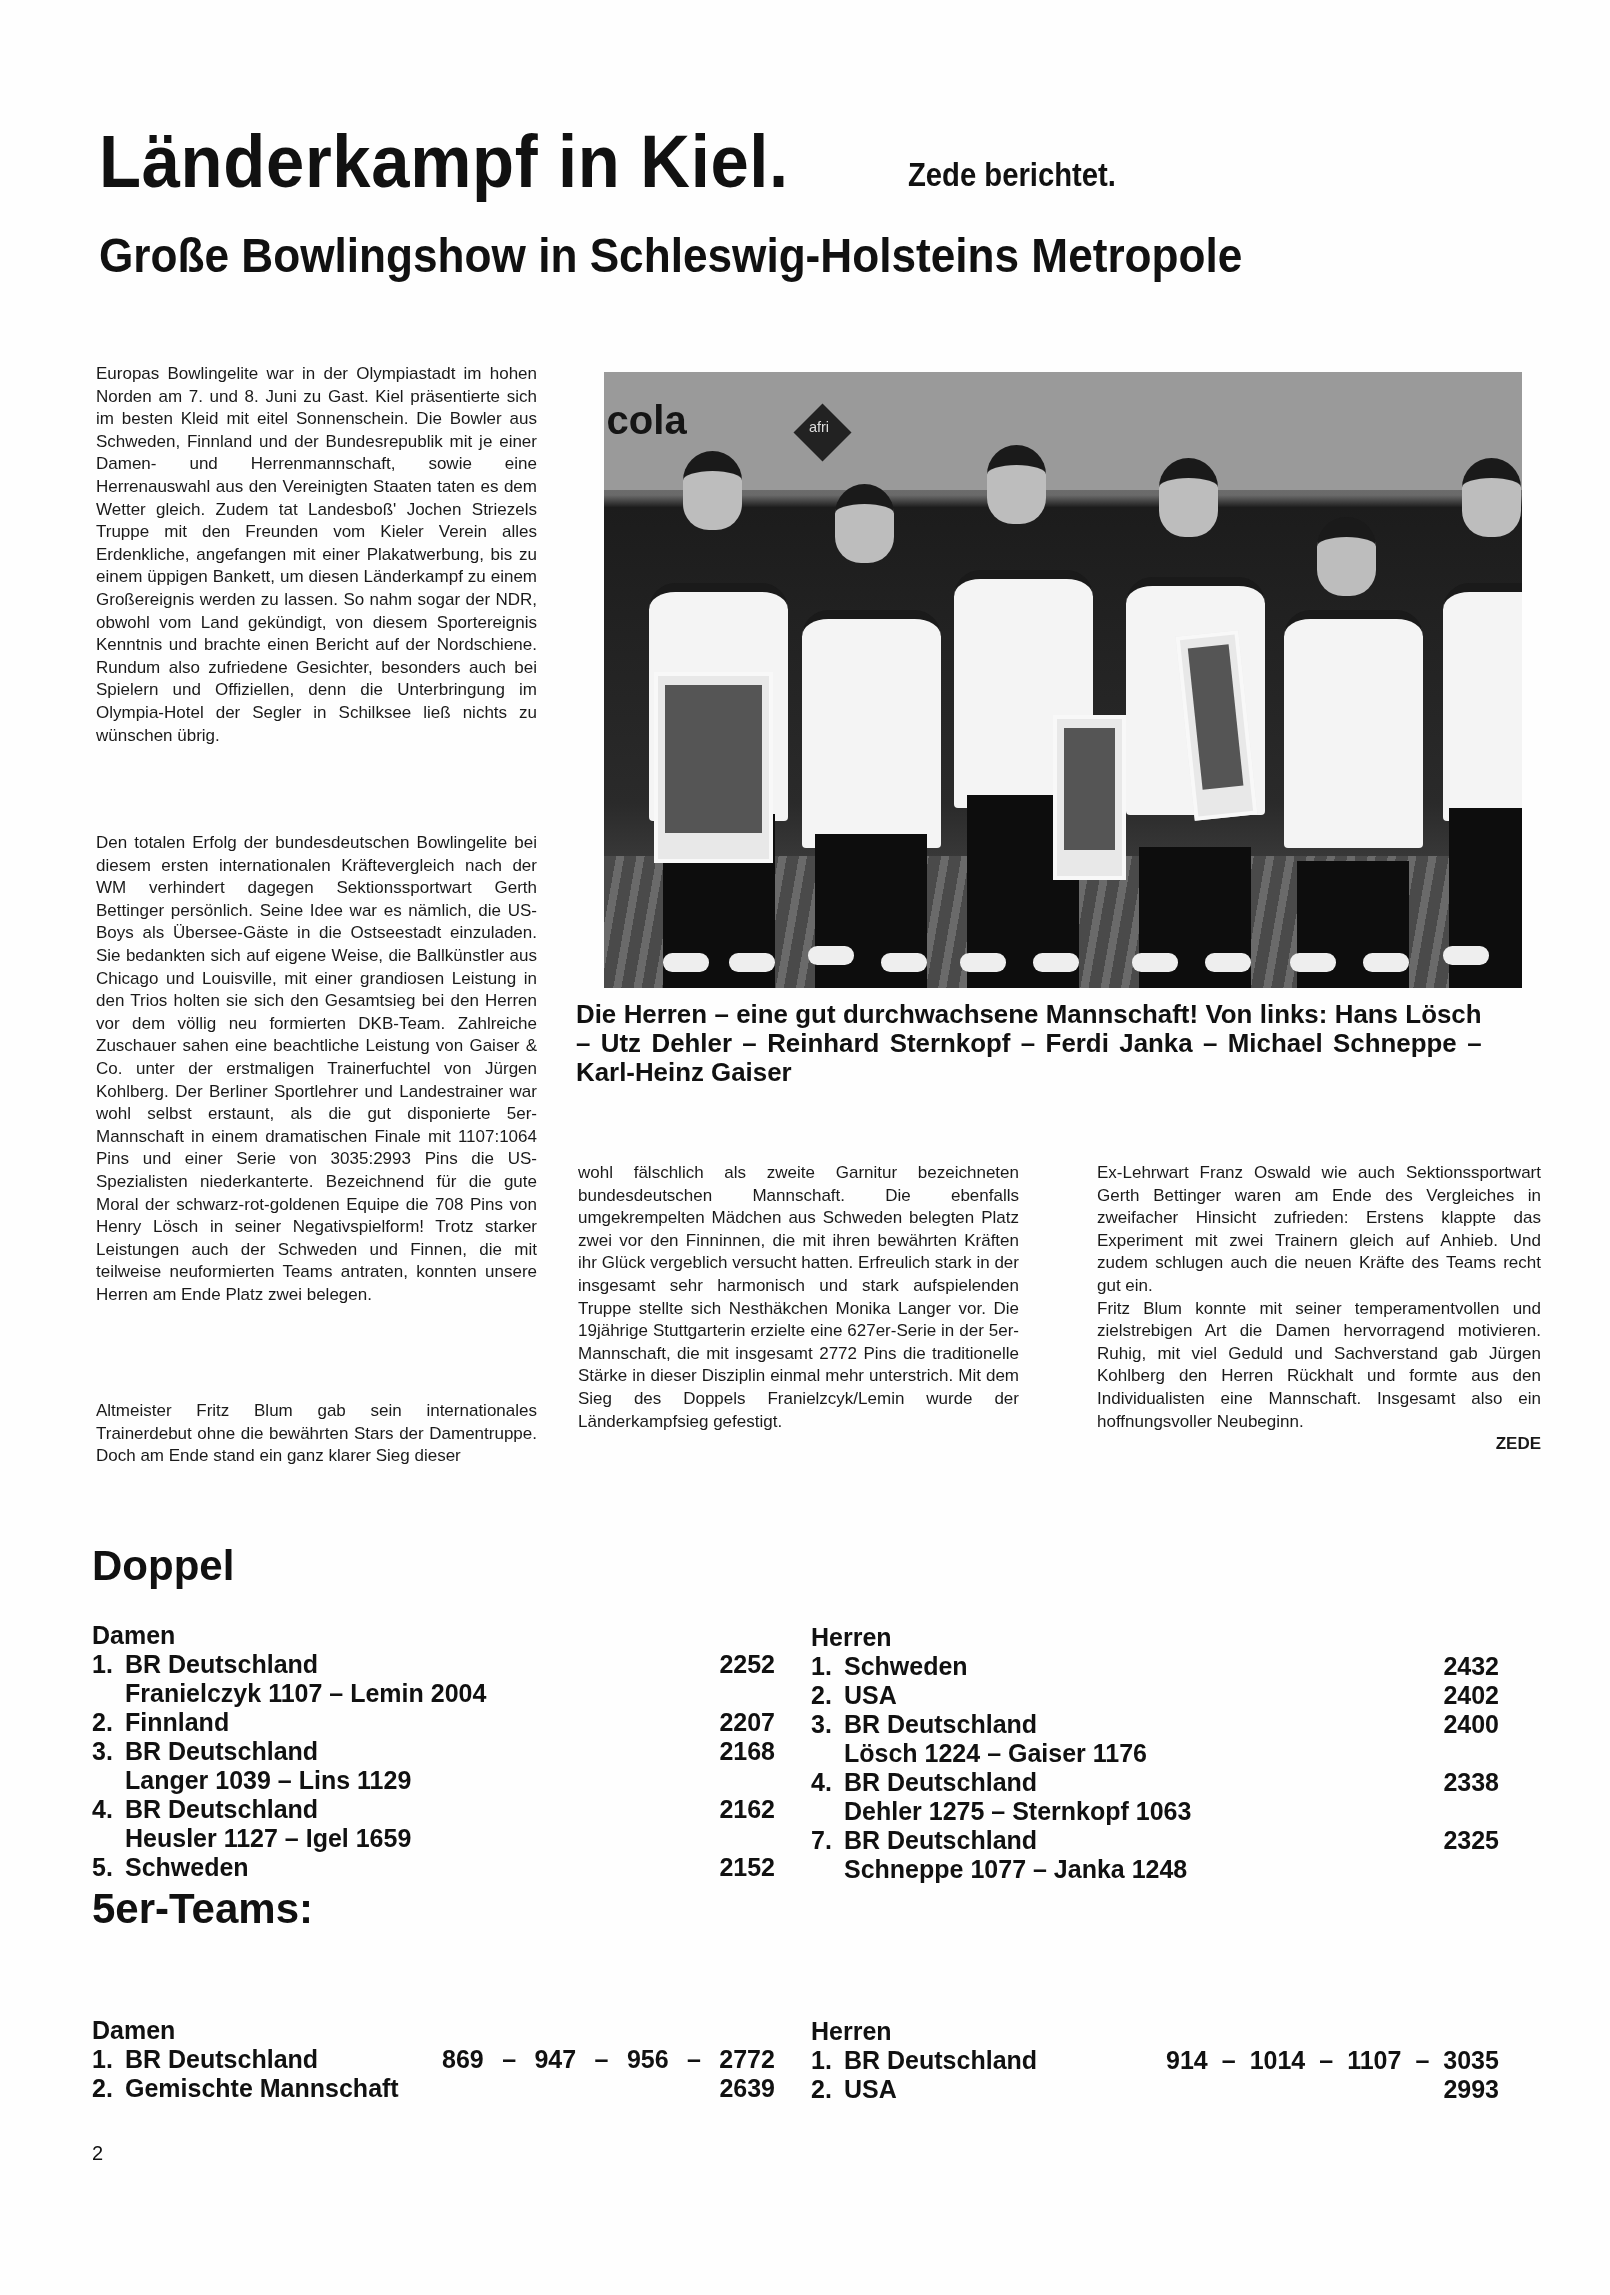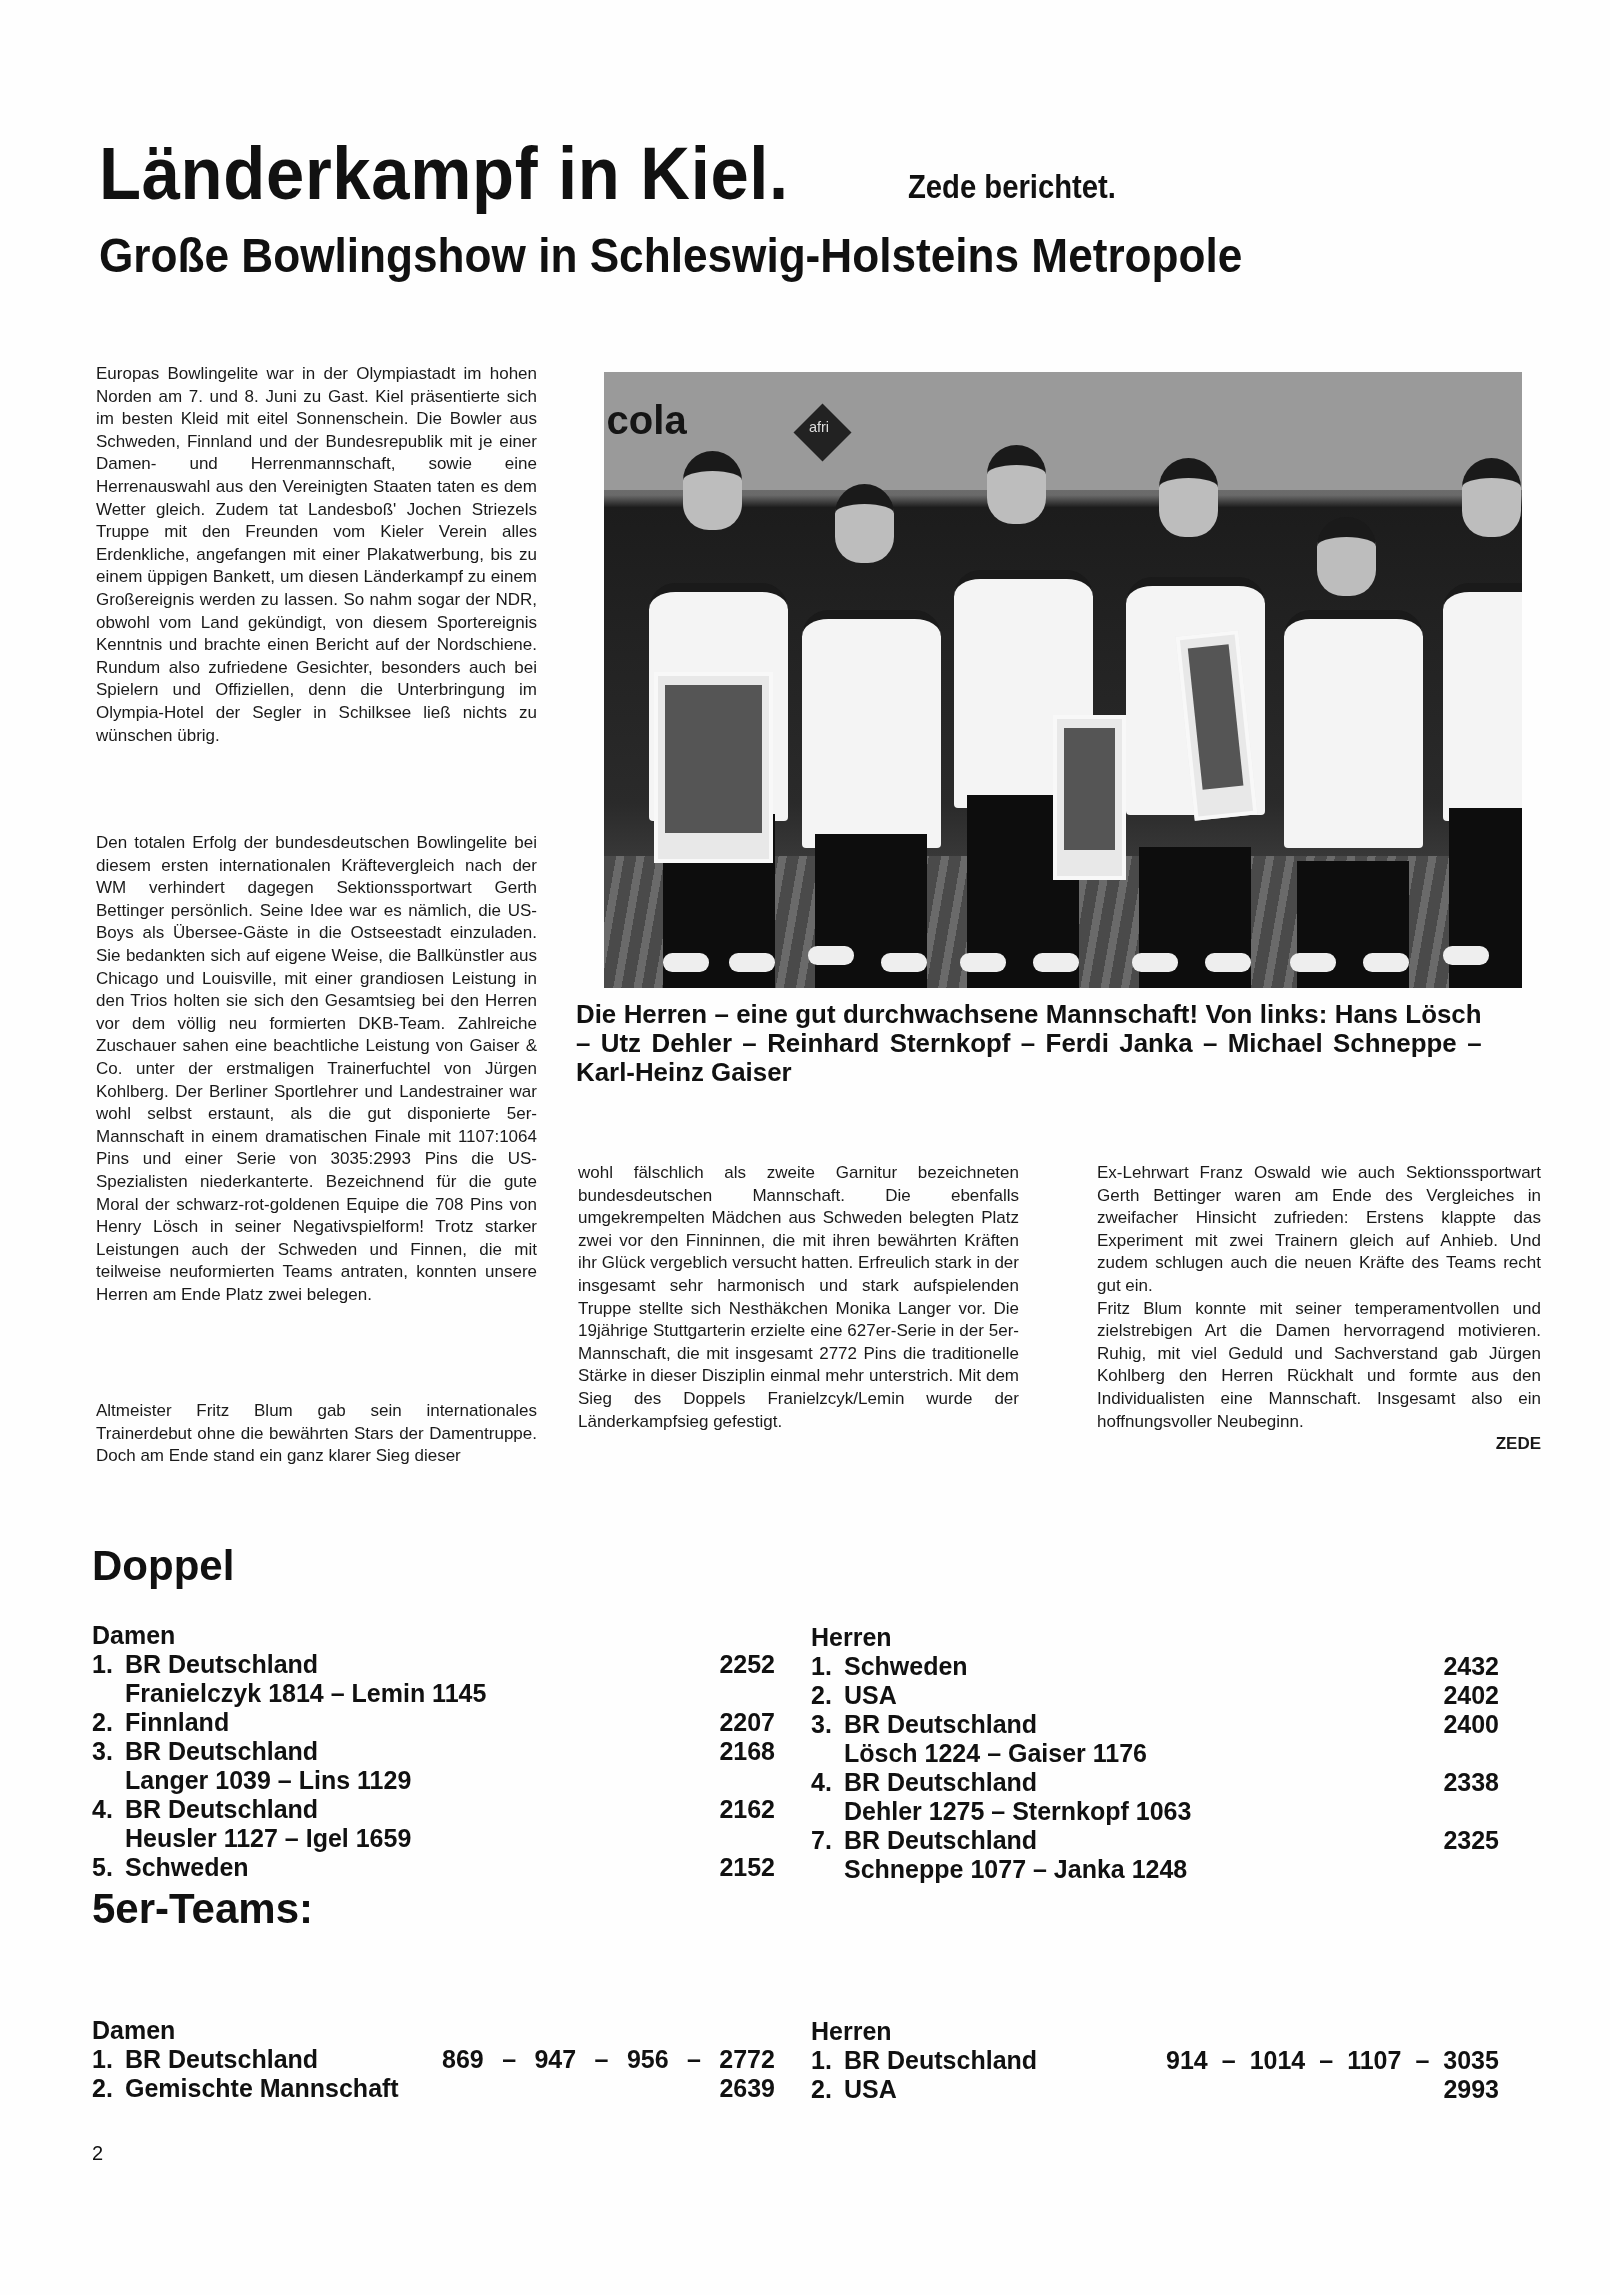--- a/index.html
+++ b/index.html
@@ -1,19 +1,19 @@
 <!DOCTYPE html>
 <html style="font-size:10.6px"><head>
 <meta charset="utf-8">
 <style>
   * { box-sizing: border-box; margin: 0; padding: 0; }
   html, body { width: 1610px; height: 2295px; background: #fefefe; }
   body { position: relative; font-family: "Liberation Sans", "DejaVu Sans", sans-serif; color: #111; overflow: hidden; }
 
-  .title1 { position: absolute; left: 99px; top: 131px; white-space: nowrap; }
+  .title1 { position: absolute; left: 99px; top: 119px; white-space: nowrap; }
   .title1 .big { font-size: 74px; font-weight: 700; letter-spacing: 0.7px; transform: scaleX(0.93); display: inline-block; transform-origin: left; }
   .title1 .small { font-size: 34px; font-weight: 700; position: absolute; left: 809px; top: 36px; transform: scaleX(0.86); transform-origin: left; white-space: nowrap; }
   .title2 { position: absolute; left: 99px; top: 228px; font-size: 48px; font-weight: 700; white-space: nowrap; transform: scaleX(0.92); transform-origin: left; }
 
   .col { position: absolute; font-size: 17px; line-height: 22.6px; text-align: justify; color: #1a1a1a; }
   .col p { margin: 0; }
   .c1 { left: 96px; width: 441px; }
   .c1a { top: 363px; }
   .c1b { top: 832px; }
   .c1c { top: 1400px; }
@@ -131,21 +131,21 @@
 </div>
 
 <div class="h2" style="left:92px;top:1542px;">Doppel</div>
 
 <div class="res d-damen">
   <span class="lbl">Damen</span>
   <div class="row">
       <span><span class="rank">1.</span><span>BR Deutschland</span></span>
       <span>2252</span>
     </div>
-  <span class="sub">Franielczyk 1814 – Lemin 1145</span>
+  <span class="sub">Franielczyk 1107 – Lemin 2004</span>
   <div class="row">
       <span><span class="rank">2.</span><span>Finnland</span></span>
       <span>2207</span>
     </div>
   <div class="row">
       <span><span class="rank">3.</span><span>BR Deutschland</span></span>
       <span>2168</span>
     </div>
   <span class="sub">Langer 1039 – Lins 1129</span>
   <div class="row">

